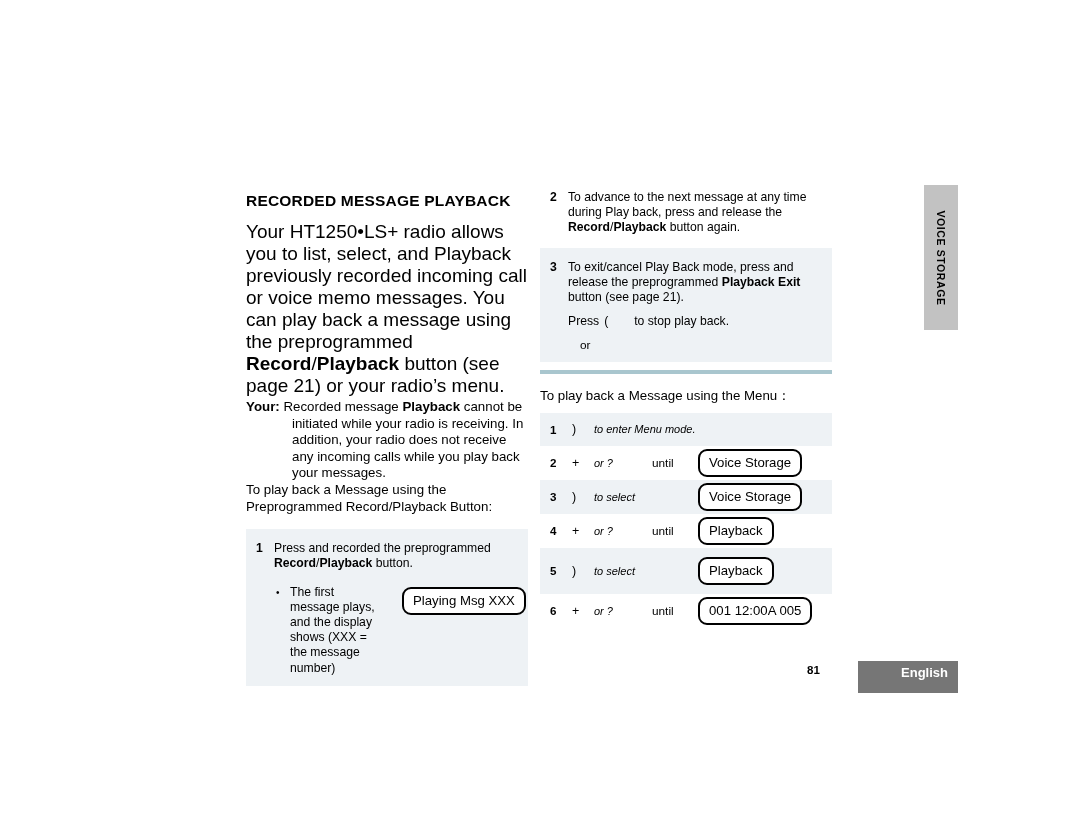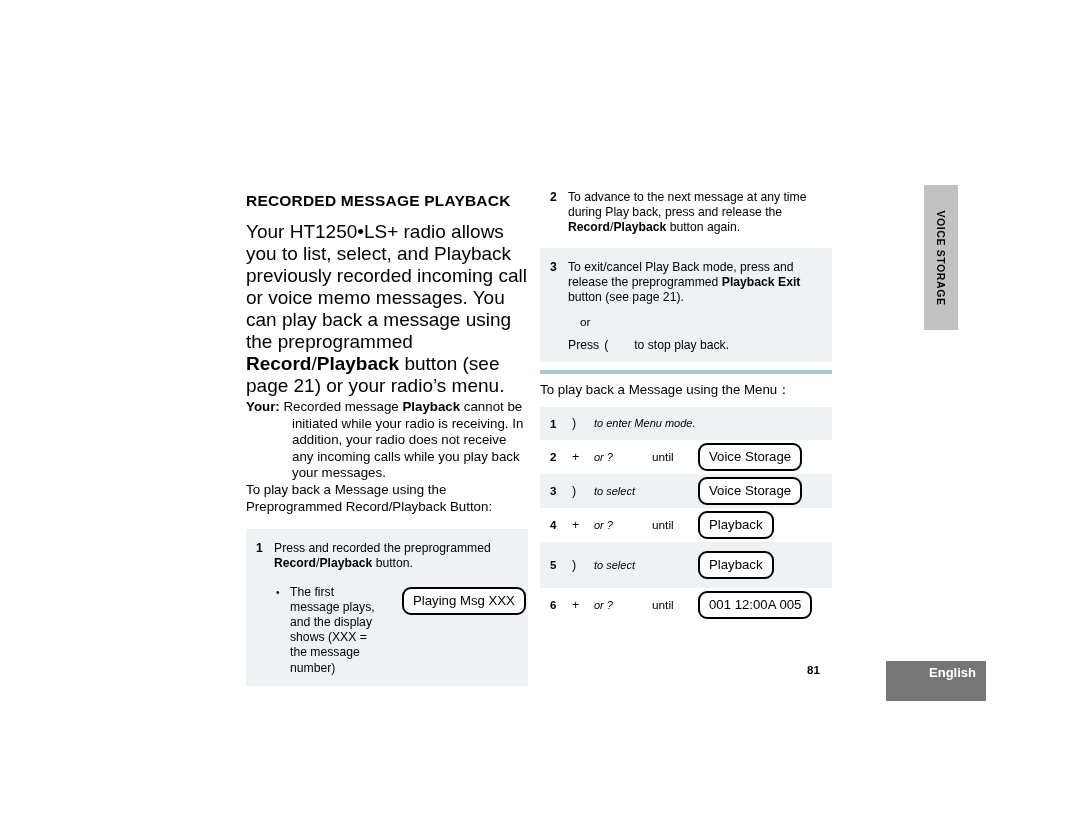--- a/index.html
+++ b/index.html
@@ -165,21 +165,21 @@
   .rule {
     height: 4px;
     background: #a9c6ce;
     margin-top: 8px;
     width: 292px;
   }
 
   .menu-lead {
     font-size: 13.3px;
     line-height: 16.6px;
-    margin-top: 8px;
+    margin-top: 14px;
     margin-bottom: 8px;
   }
 
   .menu-table {
     width: 292px;
   }
   .menu-row {
     display: flex;
     align-items: center;
     min-height: 27px;
@@ -219,23 +219,22 @@
     left: 807px;
     top: 664px;
     font-size: 11.5px;
     font-weight: bold;
   }
   .lang-box {
     position: absolute;
     left: 858px;
     top: 661px;
     width: 100px;
-    height: 40px;
+    height: 32px;
     background: #767676;
-    margin-left: 28px;
   }
   .lang-label {
     position: absolute;
     right: 10px;
     top: 4px;
     color: #ffffff;
     font-size: 13px;
     font-weight: bold;
   }
 </style>
@@ -282,26 +281,26 @@
         <span class="step-num">2</span>
         <span class="step-text"><span>To advance to the next message at any time during Play back, press and release the </span><b>Record</b><span>/</span><b>Playback</b><span> button again.</span></span>
       </div>
     </div>
 
     <div class="shade step-box" style="margin-top:12px; width:292px;">
       <div class="step-row">
         <span class="step-num">3</span>
         <span class="step-text"><span>To exit/cancel Play Back mode, press and release the preprogrammed </span><b>Playback Exit</b><span> button (see page 21).</span></span>
       </div>
-      <div style="padding-left:30px; margin-top:10px; font-size:11.8px;">or</div>
       <div style="display:flex; padding-left:18px; margin-top:9px; font-size:12.2px; align-items:baseline;">
         <span>Press</span>
         <span style="margin-left:5px;">(</span>
         <span style="margin-left:26px;">to stop play back.</span>
       </div>
+      <div style="padding-left:30px; margin-top:10px; font-size:11.8px;">or</div>
     </div>
 
     <div class="rule"></div>
 
     <div class="menu-lead">To play back a Message using the Menu：</div>
 
     <div class="menu-table">
 
       <div class="menu-row shade">
         <span class="m-num">1</span>

